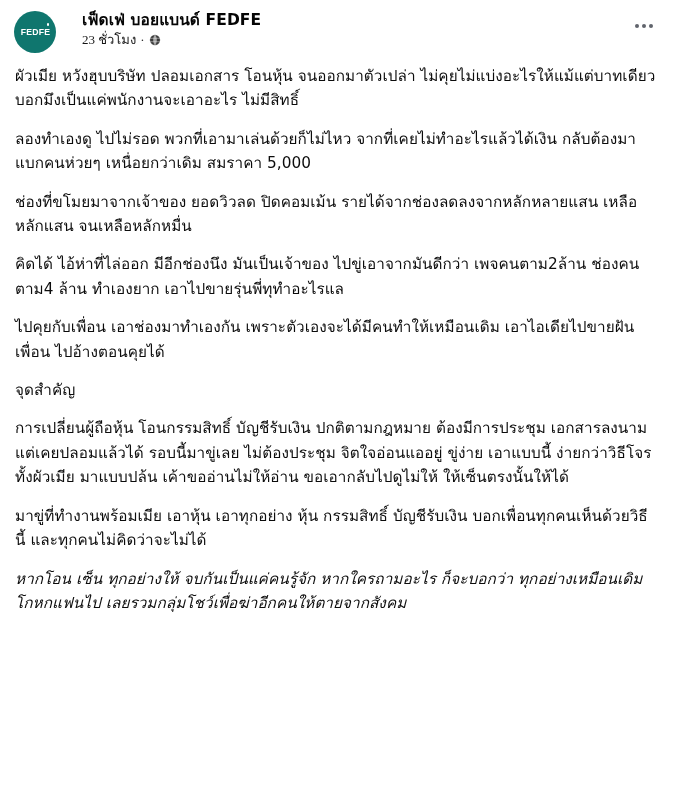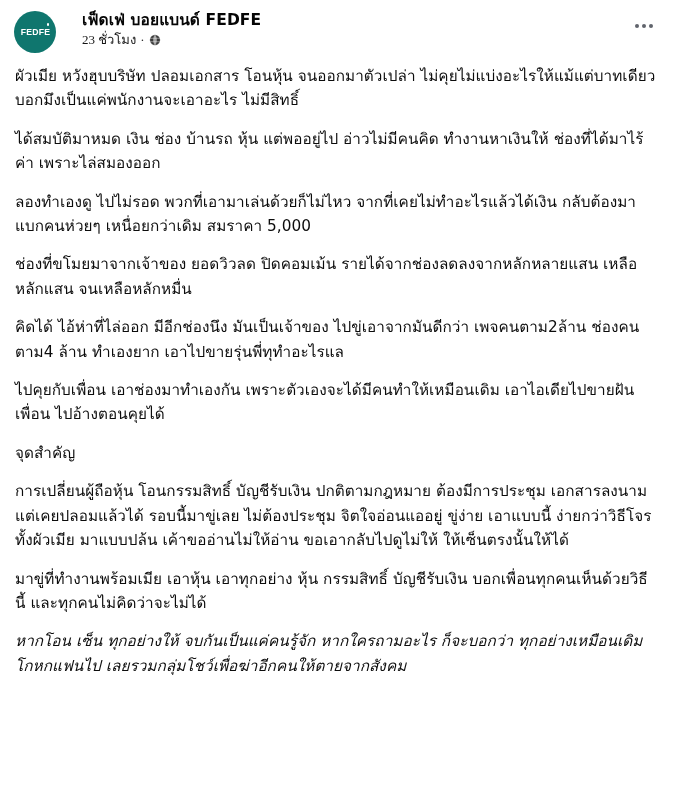--- a/index.html
+++ b/index.html
@@ -170,21 +170,20 @@
     <div class="more-button">
       <span></span>
       <span></span>
       <span></span>
     </div>
 
   </div>
 
   <div class="post-body">
     <p>ผัวเมีย หวังฮุบบริษัท ปลอมเอกสาร โอนหุ้น จนออกมาตัวเปล่า ไม่คุยไม่แบ่งอะไรให้แม้แต่บาทเดียว บอกมึงเป็นแค่พนักงานจะเอาอะไร ไม่มีสิทธิ์</p>
-    <p>ได้สมบัติมาหมด เงิน ช่อง บ้านรถ หุ้น แต่พออยู่ไป อ่าวไม่มีคนคิด ทำงานหาเงินให้ ช่องที่ได้มาไร้ค่า เพราะไล่สมองออก</p>
     <p>ลองทำเองดู ไปไม่รอด พวกที่เอามาเล่นด้วยก็ไม่ไหว จากที่เคยไม่ทำอะไรแล้วได้เงิน กลับต้องมาแบกคนห่วยๆ เหนื่อยกว่าเดิม สมราคา 5,000</p>
     <p>ช่องที่ขโมยมาจากเจ้าของ ยอดวิวลด ปิดคอมเม้น รายได้จากช่องลดลงจากหลักหลายแสน เหลือหลักแสน จนเหลือหลักหมื่น</p>
     <p>คิดได้ ไอ้ห่าที่ไล่ออก มีอีกช่องนึง มันเป็นเจ้าของ ไปขู่เอาจากมันดีกว่า เพจคนตาม2ล้าน ช่องคนตาม4 ล้าน ทำเองยาก เอาไปขายรุ่นพี่ทุทำอะไรแล</p>
     <p>ไปคุยกับเพื่อน เอาช่องมาทำเองกัน เพราะตัวเองจะได้มีคนทำให้เหมือนเดิม เอาไอเดียไปขายฝันเพื่อน ไปอ้างตอนคุยได้</p>
     <p>จุดสำคัญ</p>
     <p>การเปลี่ยนผู้ถือหุ้น โอนกรรมสิทธิ์ บัญชีรับเงิน ปกติตามกฎหมาย ต้องมีการประชุม เอกสารลงนาม แต่เคยปลอมแล้วได้ รอบนี้มาขู่เลย ไม่ต้องประชุม จิตใจอ่อนแออยู่ ขู่ง่าย เอาแบบนี้ ง่ายกว่าวิธีโจรทั้งผัวเมีย มาแบบปล้น เค้าขออ่านไม่ให้อ่าน ขอเอากลับไปดูไม่ให้ ให้เซ็นตรงนั้นให้ได้</p>
     <p>มาขู่ที่ทำงานพร้อมเมีย เอาหุ้น เอาทุกอย่าง หุ้น กรรมสิทธิ์ บัญชีรับเงิน บอกเพื่อนทุกคนเห็นด้วยวิธีนี้ และทุกคนไม่คิดว่าจะไม่ได้</p>
     <p>หากโอน เซ็น ทุกอย่างให้ จบกันเป็นแค่คนรู้จัก หากใครถามอะไร ก็จะบอกว่า ทุกอย่างเหมือนเดิมโกหกแฟนไป เลยรวมกลุ่มโชว์เพื่อฆ่าอีกคนให้ตายจากสังคม</p>
 
   </div>

